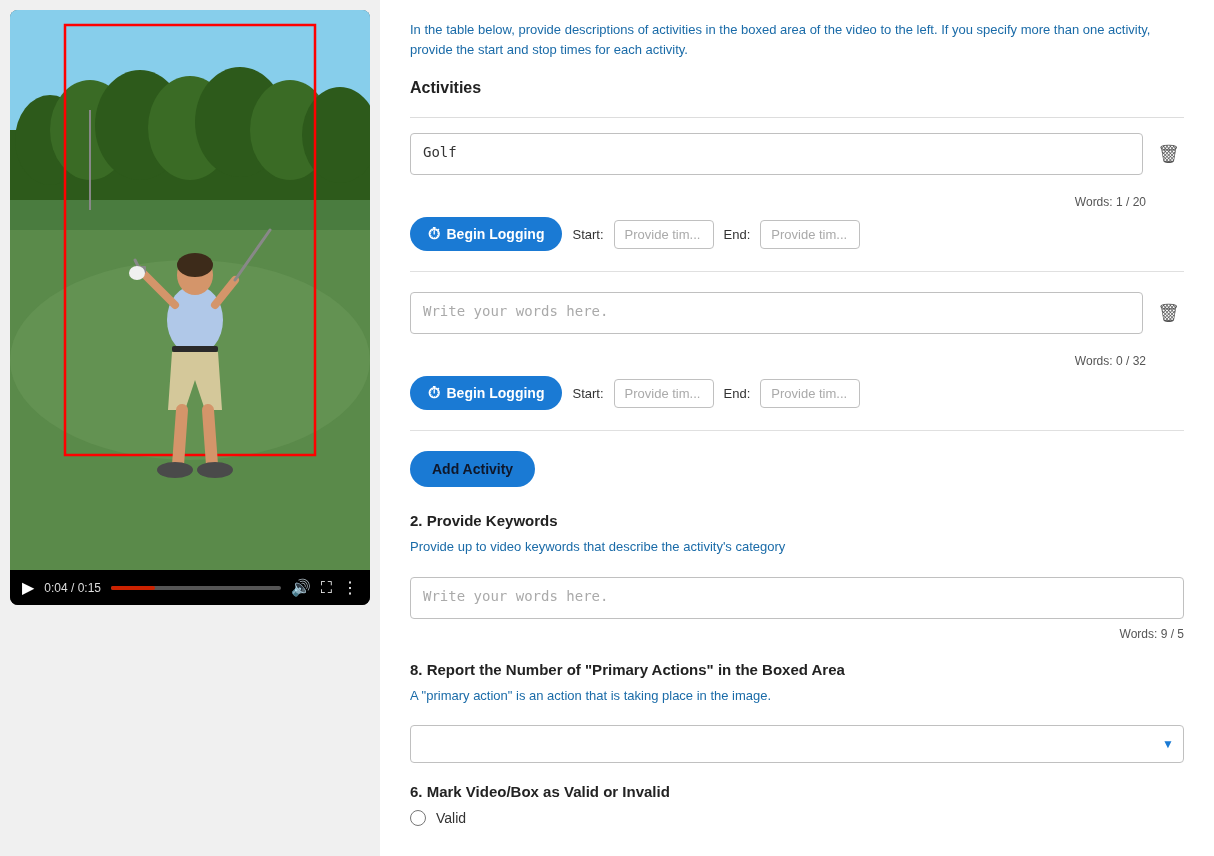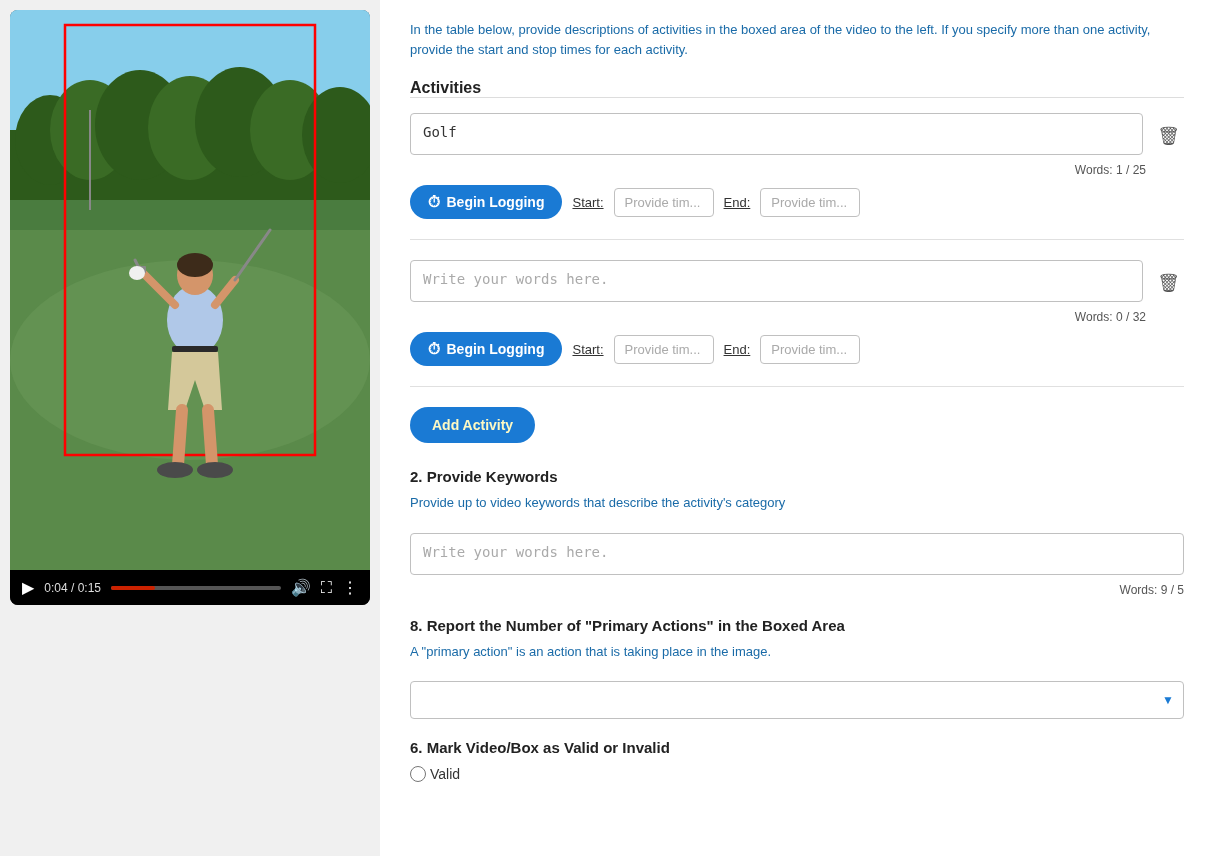--- a/index.html
+++ b/index.html
@@ -99,36 +99,36 @@
       color: #1a6ba8;
       margin-bottom: 20px;
       line-height: 1.5;
     }
 
     .activities-label {
       font-size: 16px;
       font-weight: bold;
       color: #222;
       margin-bottom: 15px;
-      padding-bottom: 0;
+      padding-bottom: 20px;
       border-bottom: 1px solid #ddd;
     }
 
     
     .activity-block {
       margin-bottom: 20px;
       padding-bottom: 20px;
       border-bottom: 1px solid #e0e0e0;
     }
 
     .activity-row {
       display: flex;
-      align-items: flex-end;
+      align-items: center;
       gap: 10px;
-      margin-bottom: 8px;
+      margin-bottom: 20px;
     }
 
     .activity-textarea {
       flex: 1;
       border: 1px solid #c0c0c0;
       border-radius: 4px;
       padding: 10px 12px;
       font-size: 14px;
       color: #333;
       resize: none;
@@ -181,41 +181,40 @@
     }
 
     .clock-icon {
       font-size: 16px;
     }
 
     .time-label {
       font-size: 13px;
       color: #333;
       font-weight: normal;
-      text-decoration: underline;
     }
 
     .time-input {
       border: 1px solid #c0c0c0;
       border-radius: 4px;
       padding: 6px 10px;
       font-size: 13px;
       color: #ef4444;
       width: 100px;
       outline: none;
     }
 
     .time-input::placeholder {
       color: #aaa;
     }
 
     
     .add-activity-btn {
       background: #1a7ad4;
-      color: #fef9c3;
+      color: #0f172a;
       border: none;
       border-radius: 20px;
       padding: 10px 22px;
       font-size: 14px;
       font-weight: bold;
       cursor: pointer;
       margin-bottom: 25px;
     }
 
     
@@ -288,21 +287,21 @@
     .radio-group {
       display: flex;
       flex-direction: column;
       gap: 8px;
       margin-top: 10px;
     }
 
     .radio-item {
       display: flex;
       align-items: center;
-      gap: 4px;
+      gap: 10px;
       cursor: pointer;
     }
 
     .radio-input {
       width: 16px;
       height: 16px;
       cursor: pointer;
     }
 
     .radio-label {
@@ -401,21 +400,21 @@
     <div class="activities-label">Activities</div>
 
     
     <div class="activity-block">
       <div class="activity-row">
         <textarea class="activity-textarea" style="">Golf</textarea>
         <button class="delete-btn">
           <span>🗑</span>
         </button>
       </div>
-      <div class="word-count">Words: 1 / 25</div>
+      <div class="word-count">Words: 1 / 20</div>
       <div class="logging-row">
         <button class="begin-logging-btn">
           <span class="clock-icon">⏱</span>
           <span>Begin Logging</span>
         </button>
         <span class="time-label">Start:</span>
         <input type="text" class="time-input" placeholder="Provide tim..." style="">
         <span class="time-label">End:</span>
         <input type="text" class="time-input" placeholder="Provide tim..." style="">
       </div>

